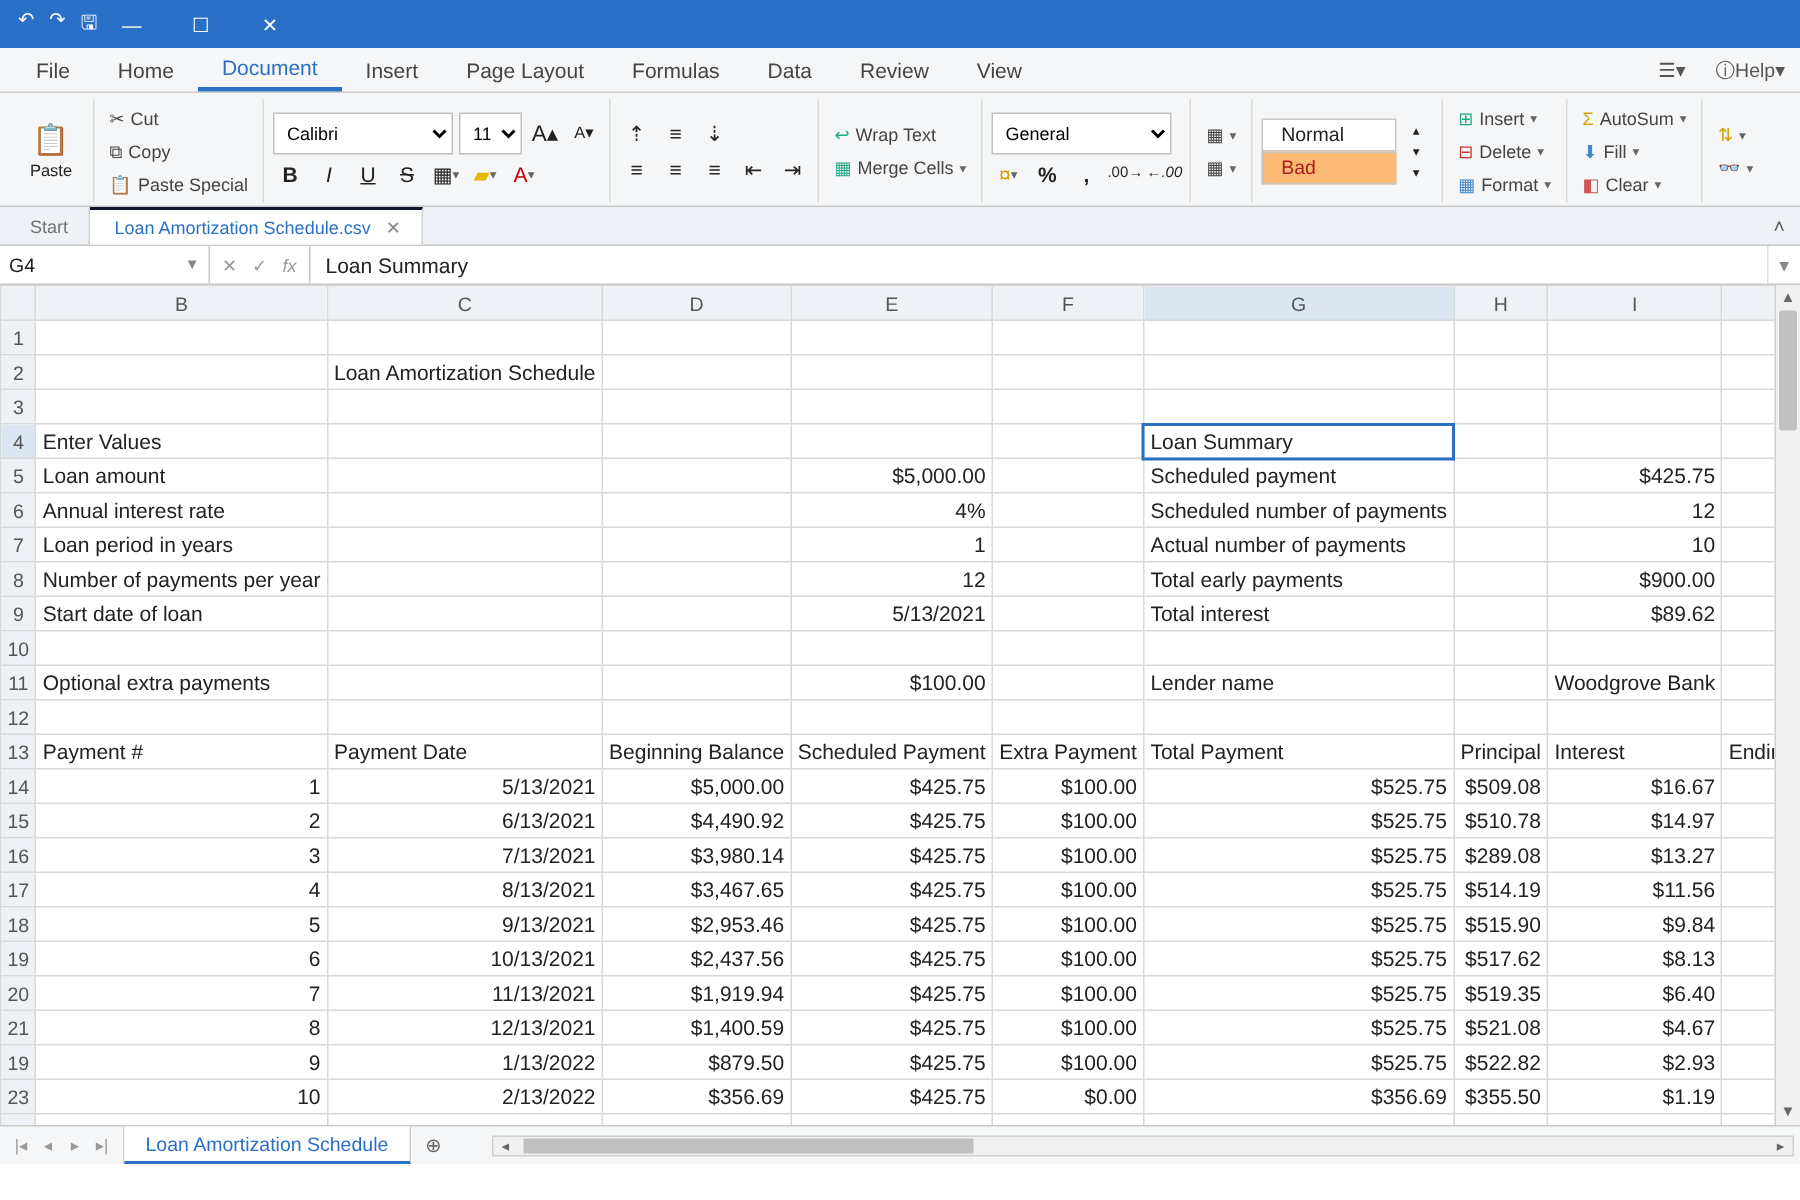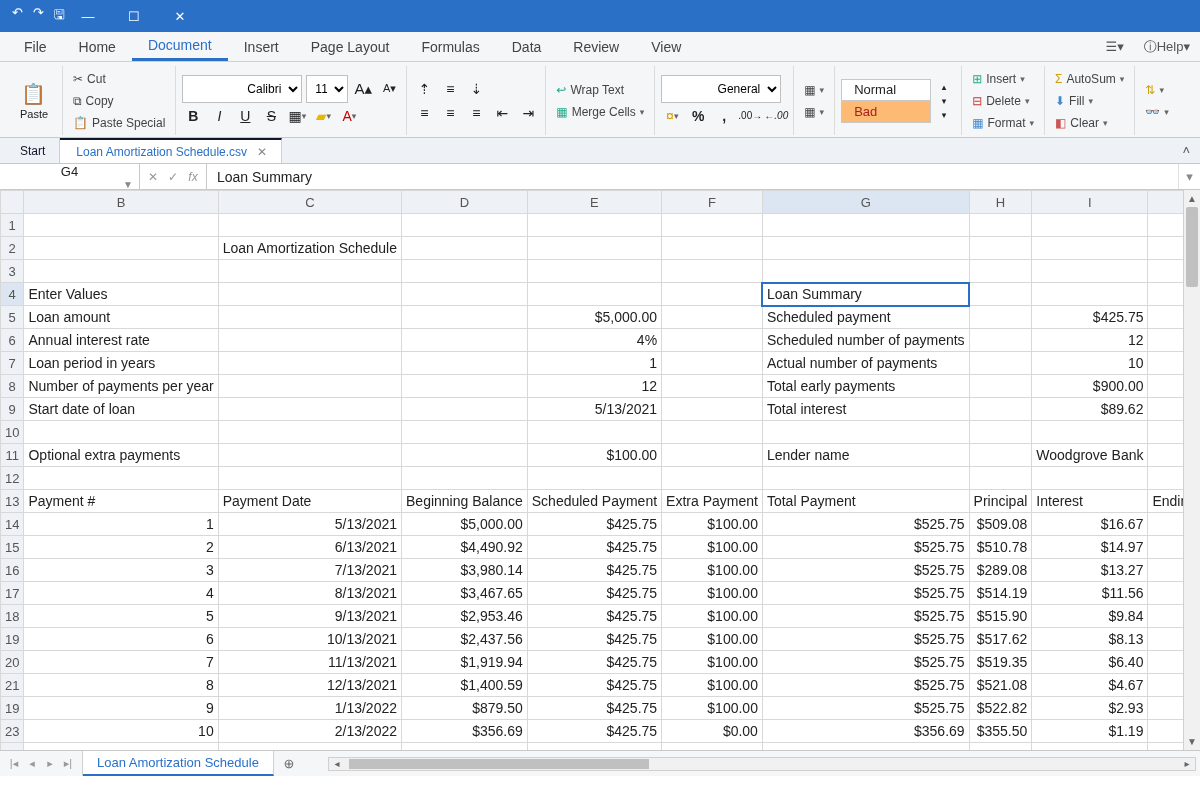--- a/index.html
+++ b/index.html
@@ -15,32 +15,32 @@
 .ribbon-tabs .tab.active { color: #2a70c7; border-bottom: 3px solid #2a70c7; font-weight: 500; }
 .ribbon-tabs .spacer { flex: 1; }
 .ribbon-tabs .r-icon { padding: 0 10px; display: flex; align-items: center; color: #555; cursor: pointer; }
 .ribbon { height: 76px; background: #f5f6f7; border-bottom: 1px solid #c8c8c8; display: flex; padding: 4px 6px 2px 6px; gap: 0; }
 .group { display: flex; flex-direction: column; padding: 0 6px; border-right: 1px solid #dcdcdc; height: 100%; justify-content: center; gap: 2px; }
 .group.no-border { border-right: none; }
 .btn-row { display: flex; align-items: center; gap: 4px; }
 .icon-btn { width: 22px; height: 22px; display: flex; align-items: center; justify-content: center; cursor: pointer; border-radius: 2px; font-size: 14px; }
 .small-btn { height: 20px; padding: 0 4px; display: flex; align-items: center; gap: 4px; cursor: pointer; font-size: 12px; color: #444; }
 .big-btn { display: flex; flex-direction: column; align-items: center; justify-content: center; width: 44px; cursor: pointer; font-size: 11px; gap: 2px; }
-.font-select { height: 28px; border: 1px solid #c0c0c0; background: #fff; font-size: 12px; padding: 0 4px; text-align: right; }
+.font-select { height: 28px; border: 1px solid #c0c0c0; background: #fff; font-size: 12px; padding: 0 4px; }
 .caret::after { content: " ▾"; font-size: 9px; color: #666; }
 .style-box { border: 1px solid #c8c8c8; padding: 2px 12px; font-size: 13px; cursor: pointer; width: 90px; height: 22px; display:flex; align-items:center; }
 .style-normal { background: #fff; }
 .style-bad { background: #fdba74; color: #aa2020; }
 .doc-tabs { height: 26px; background: #eef1f5; border-bottom: 1px solid #c8c8c8; display: flex; align-items: stretch; padding-left: 6px; }
-.doc-tab { padding: 0 14px; display: flex; align-items: center; font-size: 12px; color: #0f172a; cursor: pointer; border-right: 1px solid #d0d0d0; }
+.doc-tab { padding: 0 14px; display: flex; align-items: center; font-size: 12px; color: #737373; cursor: pointer; border-right: 1px solid #d0d0d0; }
 .doc-tab.active { background: #fff; color: #2a70c7; border-top: 2px solid #0f172a; padding-left: 16px; }
 .doc-tab .close { margin-left: 10px; color: #888; }
 .doc-tabs .collapse { margin-left: auto; padding: 0 10px; display:flex; align-items:center; color:#555; cursor:pointer; }
 .formula-bar { height: 26px; border-bottom: 1px solid #c8c8c8; display: flex; align-items: stretch; }
-.name-box { width: 140px; border-right: 1px solid #c8c8c8; display: flex; align-items: center; padding: 0 6px; font-size: 13px; flex-direction: column; }
+.name-box { width: 140px; border-right: 1px solid #c8c8c8; display: flex; align-items: center; padding: 0 6px; font-size: 13px; }
 .name-box .dd { margin-left: auto; color: #888; font-size: 10px; }
 .fb-btns { display: flex; align-items: center; border-right: 1px solid #c8c8c8; padding: 0 4px; gap: 2px; }
 .fb-btns span { width: 18px; text-align: center; color: #999; font-size: 12px; cursor:pointer;}
 .fb-input { flex: 1; padding: 0 10px; display: flex; align-items: center; font-size: 14px; }
 .fb-expand { width: 22px; display:flex; align-items:center; justify-content:center; color:#888; cursor:pointer; border-left:1px solid #e0e0e0;}
 .sheet-area { height: 560px; display: flex; }
 .sheet-main { flex: 1; overflow: hidden; position: relative; }
 table.grid { border-collapse: collapse; table-layout: fixed; }
 table.grid th, table.grid td { border: 1px solid #d8d8d8; height: 23px; padding: 0 4px; font-size: 14px; white-space: nowrap; overflow: hidden; }
 table.grid th { background: #eef1f5; font-weight: normal; color: #555; font-size: 13px; text-align: center; cursor: pointer; }

